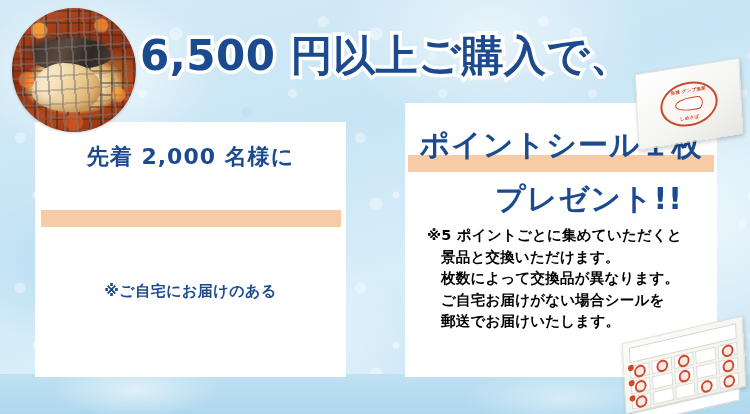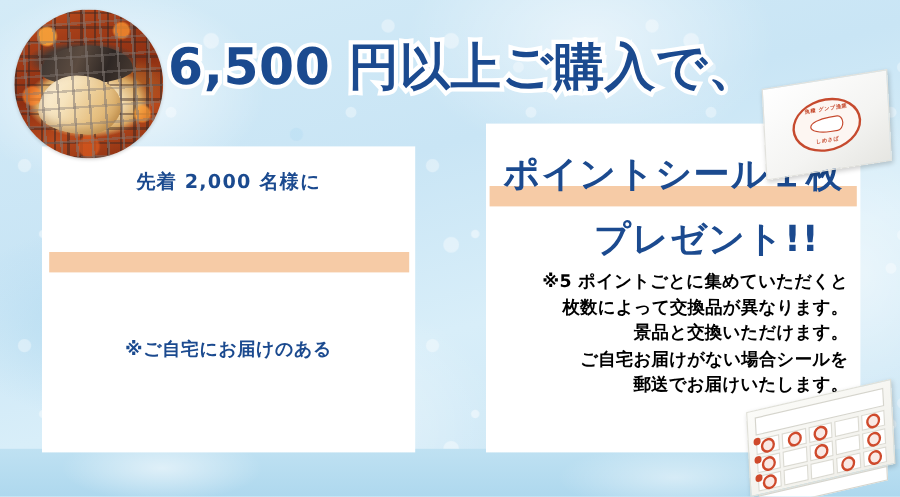--- a/index.html
+++ b/index.html
@@ -91,24 +91,24 @@
 
   
   .panel{position:absolute;background:#ffffff;z-index:4;}
   #panel-left{left:35px;top:122px;width:311px;height:255px;}
   #panel-right{left:405px;top:103px;width:312px;height:274px;}
 
   .panel-inner{position:relative;width:100%;height:100%;z-index:5;}
 
   
   .line{color:#1b4a8f;text-align:center;white-space:nowrap;}
-  .lead      {font-size:16px;font-weight:600;letter-spacing:1px;}
+  .lead      {font-size:22px;font-weight:600;letter-spacing:1px;}
   .big       {font-size:30px;font-weight:700;letter-spacing:1px;}
   .note      {font-size:15px;font-weight:700;letter-spacing:.5px;}
-  .note-left {font-size:14.5px;font-weight:600;letter-spacing:.2px;text-align:right;white-space:nowrap;}
+  .note-left {font-size:14.5px;font-weight:600;letter-spacing:.2px;text-align:left;white-space:nowrap;}
 
   
   .hl{position:absolute;background:#f6cba6;z-index:-1;}
 
   #hl-left {left:6px;  top:34px; width:300px;height:17px;}
   #hl-right{left:3px;  top:30px; width:306px;height:17px;}
 
   .hl-wrap{position:relative;display:block;}
 
   
@@ -264,22 +264,22 @@
     <div class="panel-inner">
       <div id="rp-title" class="line big hl-wrap">
         <span class="hl" id="hl-right"></span>
         <span>ポイントシール１枚</span>
       </div>
 
       <div id="rp-sub" class="line big">プレゼント!!</div>
 
       <div id="rp-body">
         <div class="note-left">※5 ポイントごとに集めていただくと</div>
+        <div class="note-left indent">景品と交換いただけます。</div>
         <div class="note-left indent">枚数によって交換品が異なります。</div>
-        <div class="note-left indent">景品と交換いただけます。</div>
         <div class="note-left indent">ご自宅お届けがない場合シールを</div>
         <div class="note-left indent">郵送でお届けいたします。</div>
       </div>
     </div>
   </div>
 
 
 </div>
 
 </body></html>

